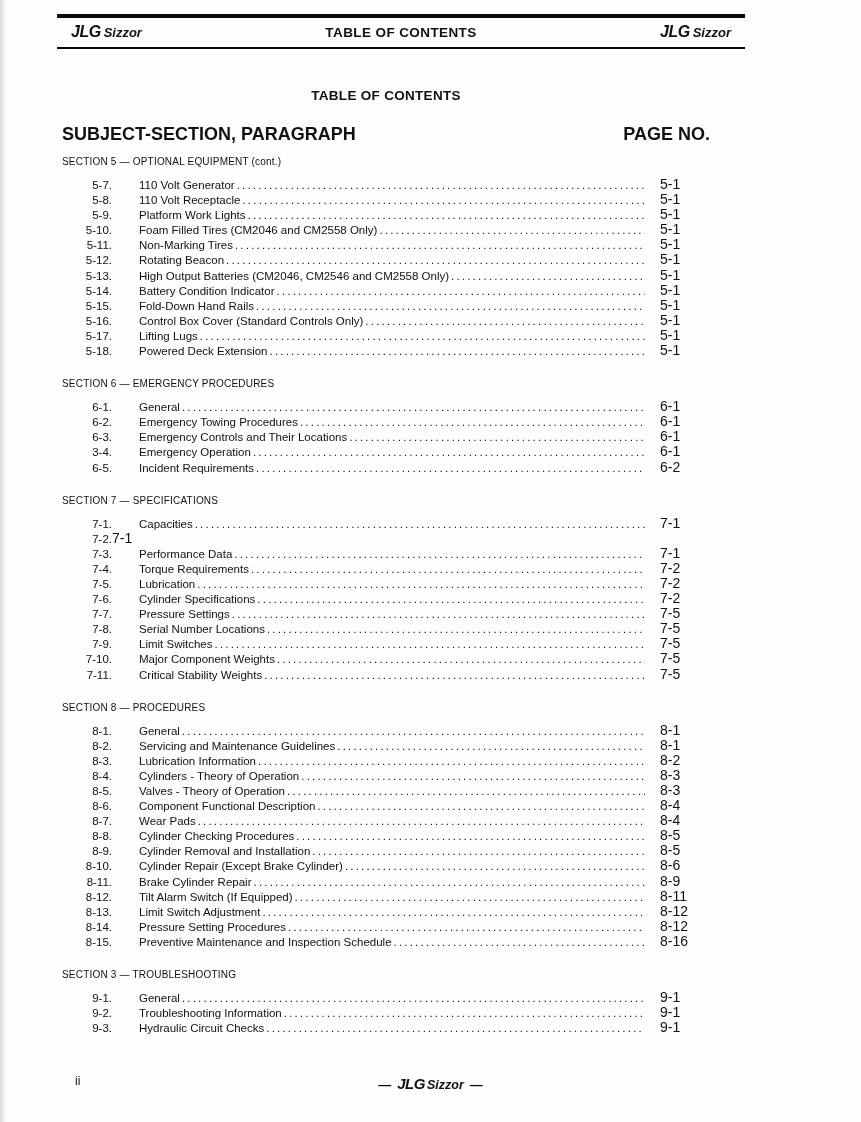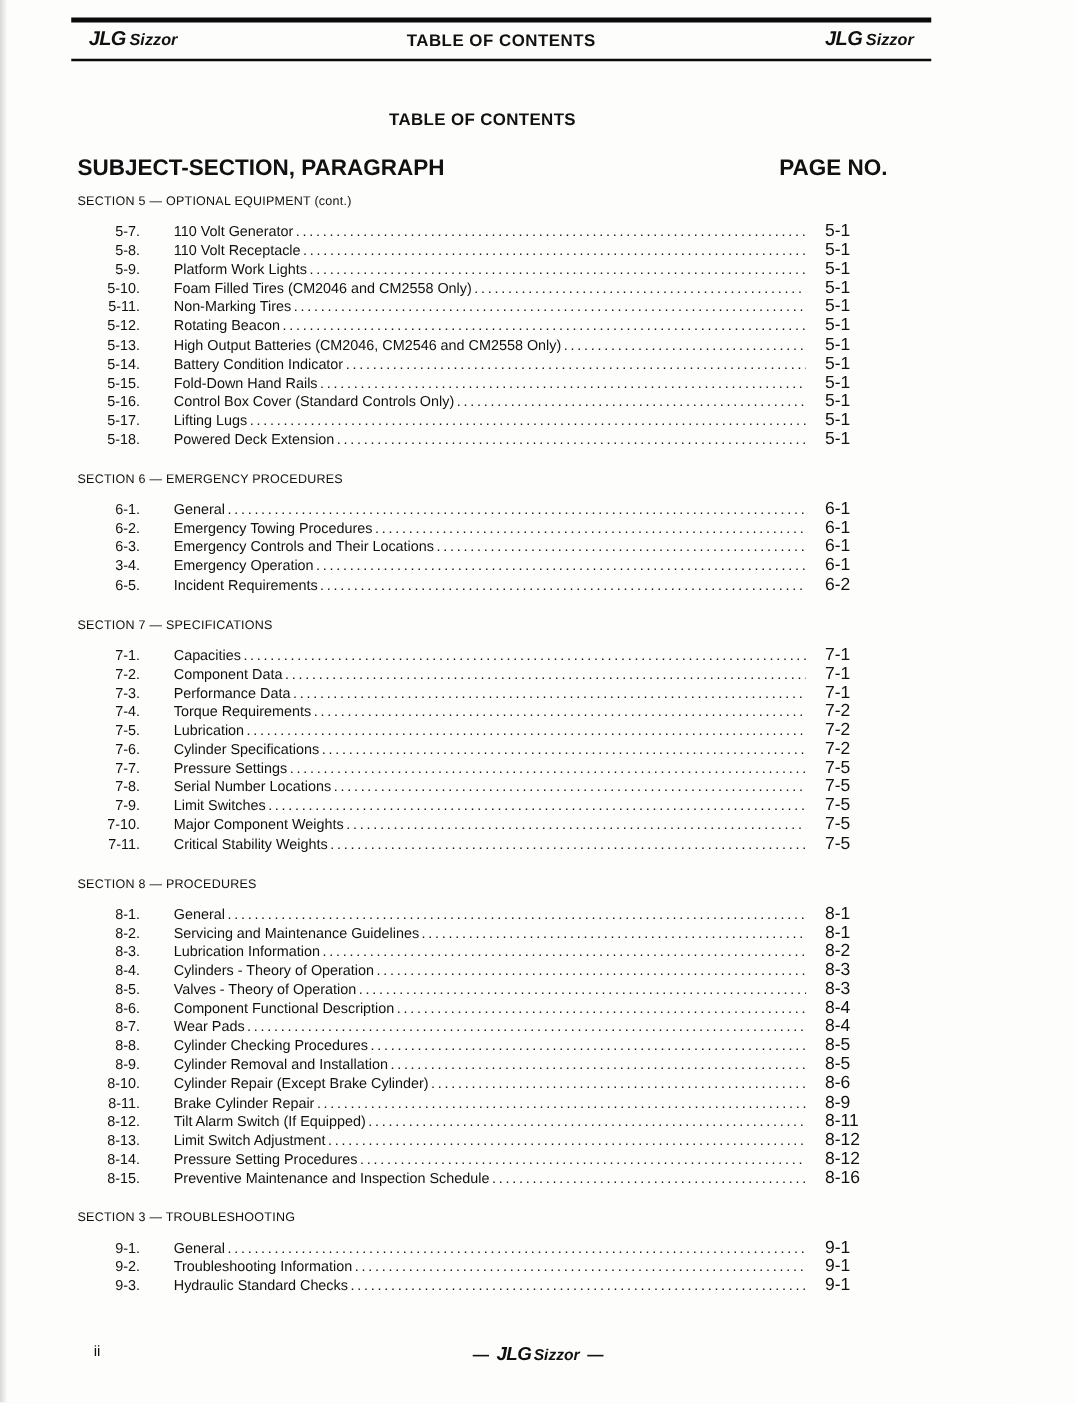--- a/index.html
+++ b/index.html
@@ -314,24 +314,20 @@
           <div class="entry">
             <span class="entry-num">7-1.</span>
             <span class="entry-mid">
               <span class="entry-title">Capacities</span>
               <span class="entry-dots"></span>
             </span>
             <span class="entry-page">7-1</span>
           </div>
           <div class="entry">
             <span class="entry-num">7-2.</span>
-            <span class="entry-mid">
-              <span class="entry-title">Component Data</span>
-              <span class="entry-dots"></span>
-            </span>
             <span class="entry-page">7-1</span>
           </div>
           <div class="entry">
             <span class="entry-num">7-3.</span>
             <span class="entry-mid">
               <span class="entry-title">Performance Data</span>
               <span class="entry-dots"></span>
             </span>
             <span class="entry-page">7-1</span>
           </div>
@@ -537,21 +533,21 @@
             <span class="entry-num">9-2.</span>
             <span class="entry-mid">
               <span class="entry-title">Troubleshooting Information</span>
               <span class="entry-dots"></span>
             </span>
             <span class="entry-page">9-1</span>
           </div>
           <div class="entry">
             <span class="entry-num">9-3.</span>
             <span class="entry-mid">
-              <span class="entry-title">Hydraulic Standard Checks</span>
+              <span class="entry-title">Hydraulic Circuit Checks</span>
               <span class="entry-dots"></span>
             </span>
             <span class="entry-page">9-1</span>
           </div>
         </div>
       </div>
   </div>
 
   <div class="footer-page-num">ii</div>
   <div class="footer-center">

